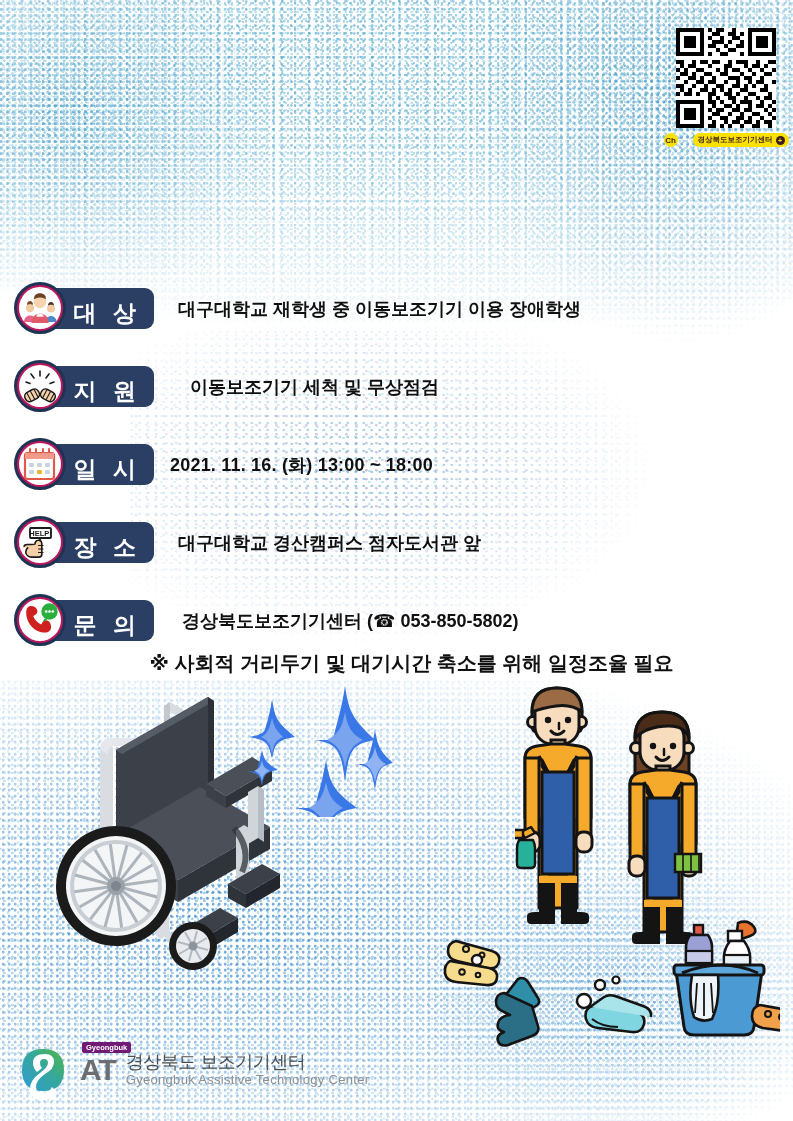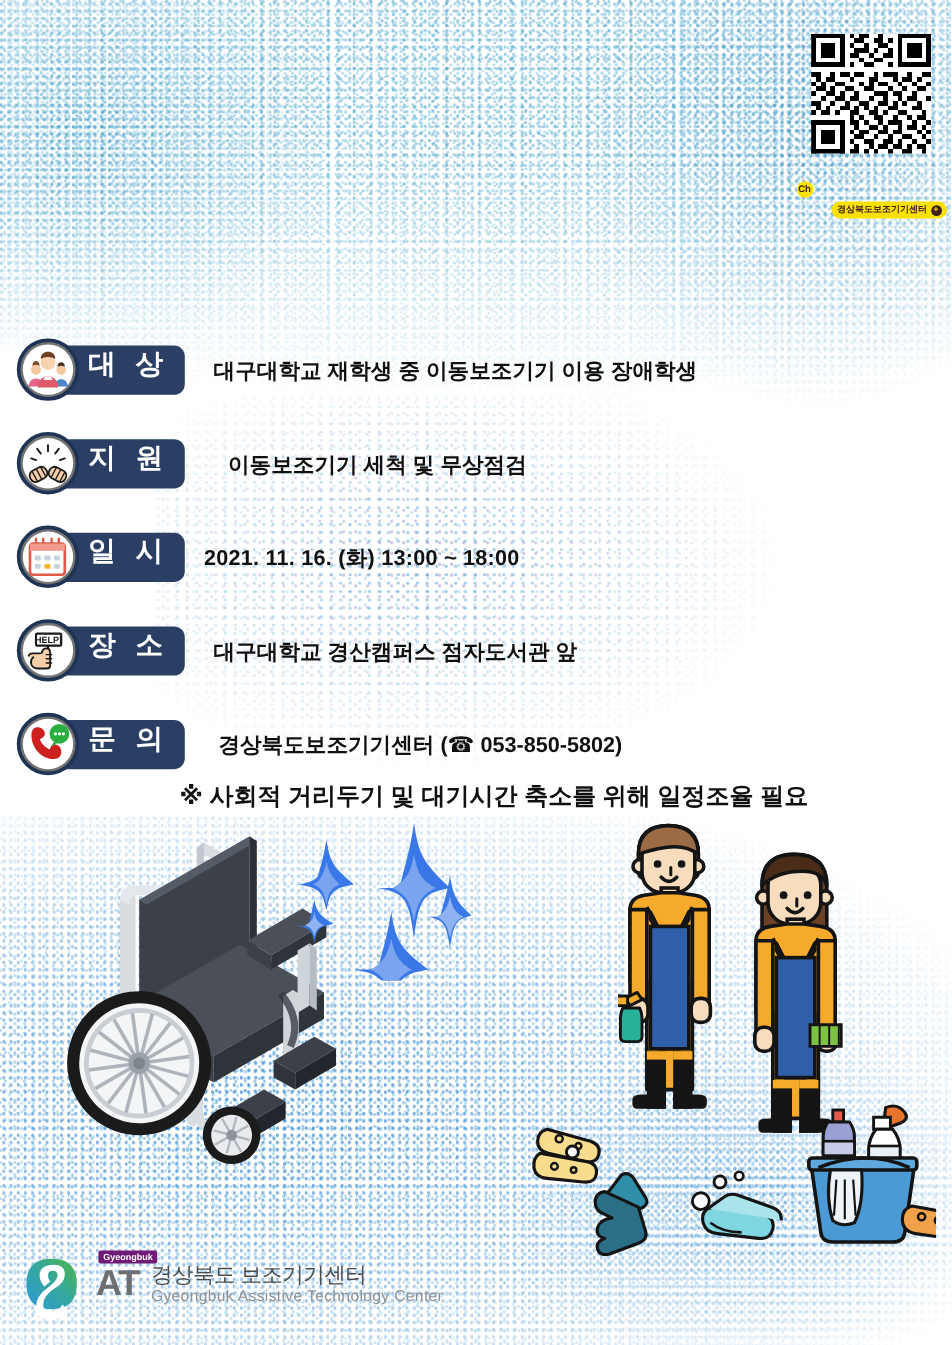--- a/index.html
+++ b/index.html
@@ -127,21 +127,20 @@
     flex:none;
   }
   #qr-pill{
     background:#fae100; color:#3c1e1e;
     font-size:7.5px; font-weight:bold;
     border-radius:9px;
     padding:2px 4px 2px 5px;
     display:flex; align-items:center; gap:3px;
     font-family:"Liberation Sans",sans-serif;
     white-space:nowrap;
-    margin-top:35px;
   }
   #qr-plus{
     background:#3c1e1e; color:#fae100;
     border-radius:50%; width:9px; height:9px;
     font-size:7px; line-height:9px; text-align:center;
     flex:none;
   }
 
   
   #info-rows{
@@ -159,38 +158,38 @@
     width:160px;
     height:46px;
     flex:none;
   }
   .badge-pill{
     position:absolute;
     left:28px; top:2px;
     width:126px; height:41px;
     background:#2b3f64;
     border-radius:9px;
-    display:flex; align-items:flex-start; justify-content:flex-end;
+    display:flex; align-items:flex-end; justify-content:flex-end;
     padding-right:13px;
     box-sizing:border-box;
   }
   .badge-label{
     color:#ffffff;
     font-family:"Liberation Sans","DejaVu Sans",sans-serif;
     font-weight:bold;
     font-size:23px;
     letter-spacing:5px;
     padding-left:6px;
   }
   .badge-icon{
     position:absolute;
     left:14px; top:-4px;
     width:52px; height:52px;
     border-radius:50%;
-    background:#737373;
+    background:#be185d;
     border:3.5px solid #1f3354;
     box-sizing:border-box;
     display:flex; align-items:center; justify-content:center;
     overflow:hidden;
     z-index:2;
   }
   .badge-icon svg{display:block;}
   .info-text{
     font-family:"Liberation Sans","DejaVu Sans",sans-serif;
     font-weight:bold;

